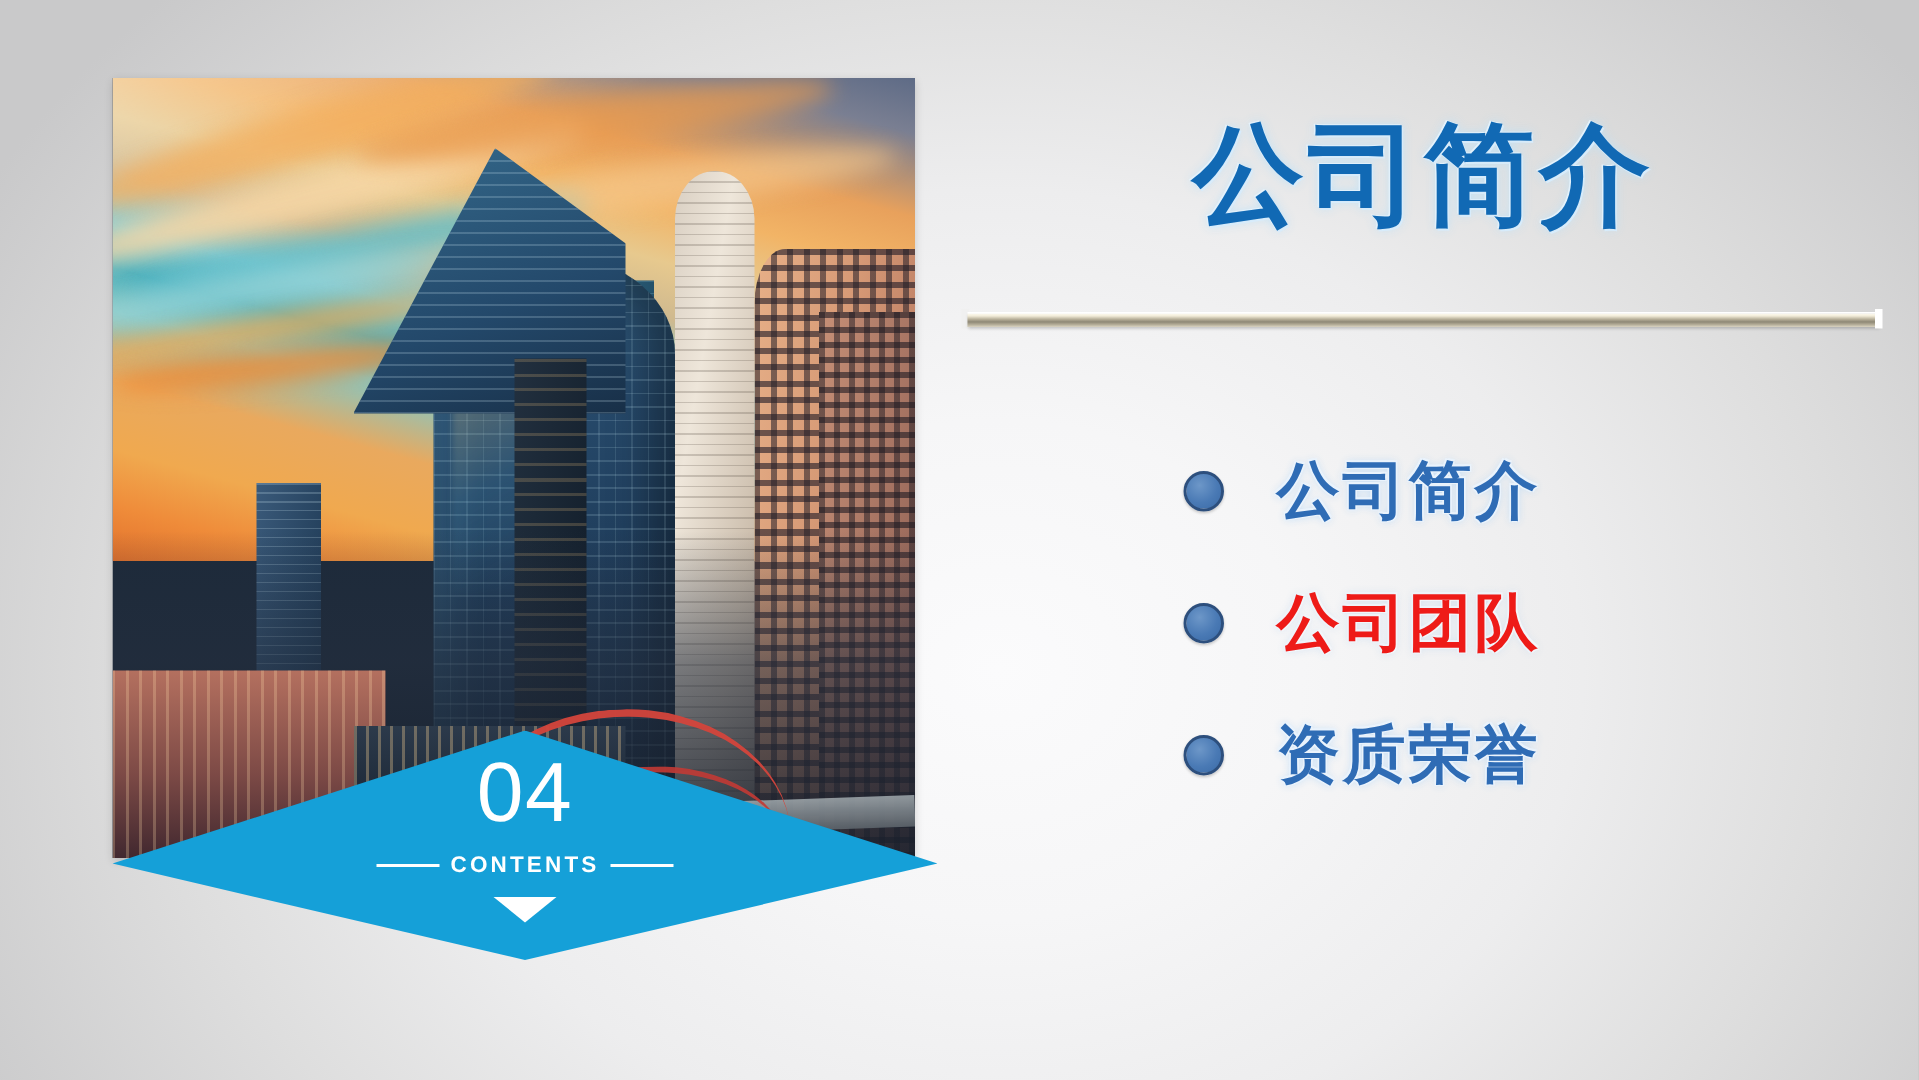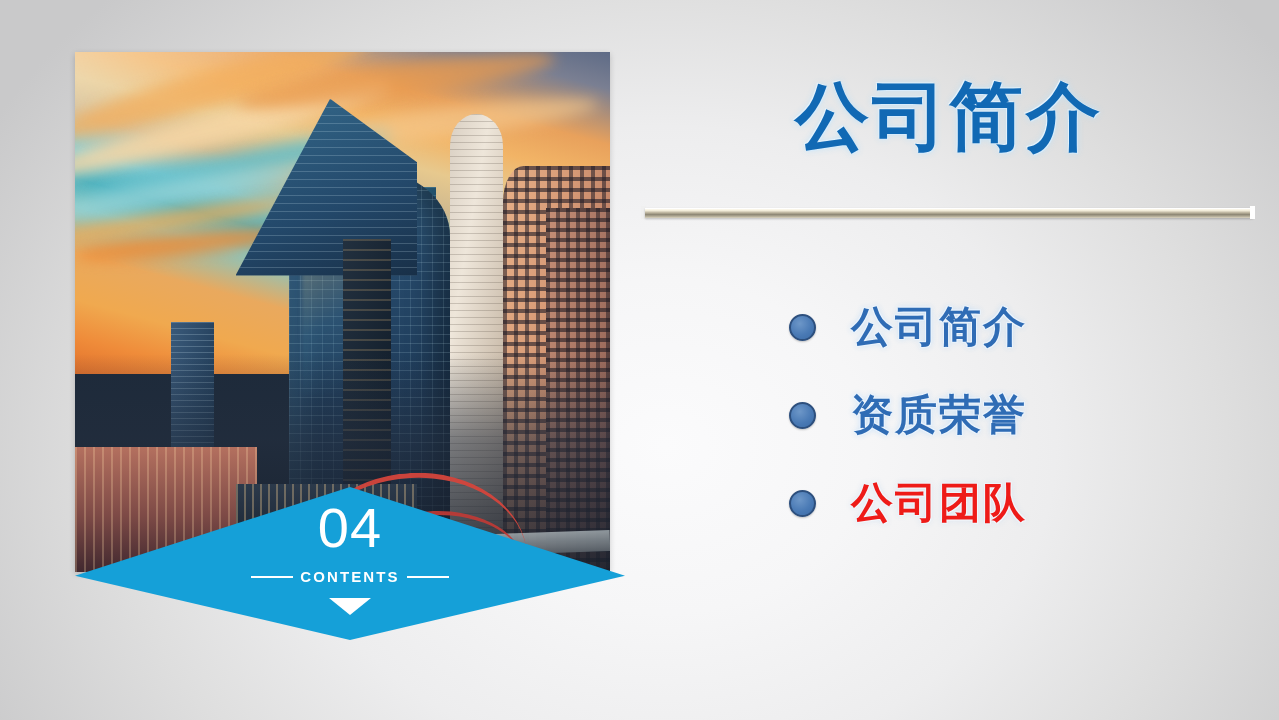--- a/index.html
+++ b/index.html
@@ -300,21 +300,21 @@
     <span class="cap r"></span>
   </div>
 
   <div class="bullets">
     <div class="bullet-row">
       <span class="dot"></span>
       <span class="b-label b-blue">公司简介</span>
     </div>
     <div class="bullet-row">
       <span class="dot"></span>
-      <span class="b-label b-blue">资质荣誉</span>
+      <span class="b-label b-red">公司团队</span>
     </div>
     <div class="bullet-row">
       <span class="dot"></span>
-      <span class="b-label b-red">公司团队</span>
+      <span class="b-label b-blue">资质荣誉</span>
     </div>
   </div>
 
 </div>
 
 </body></html>

